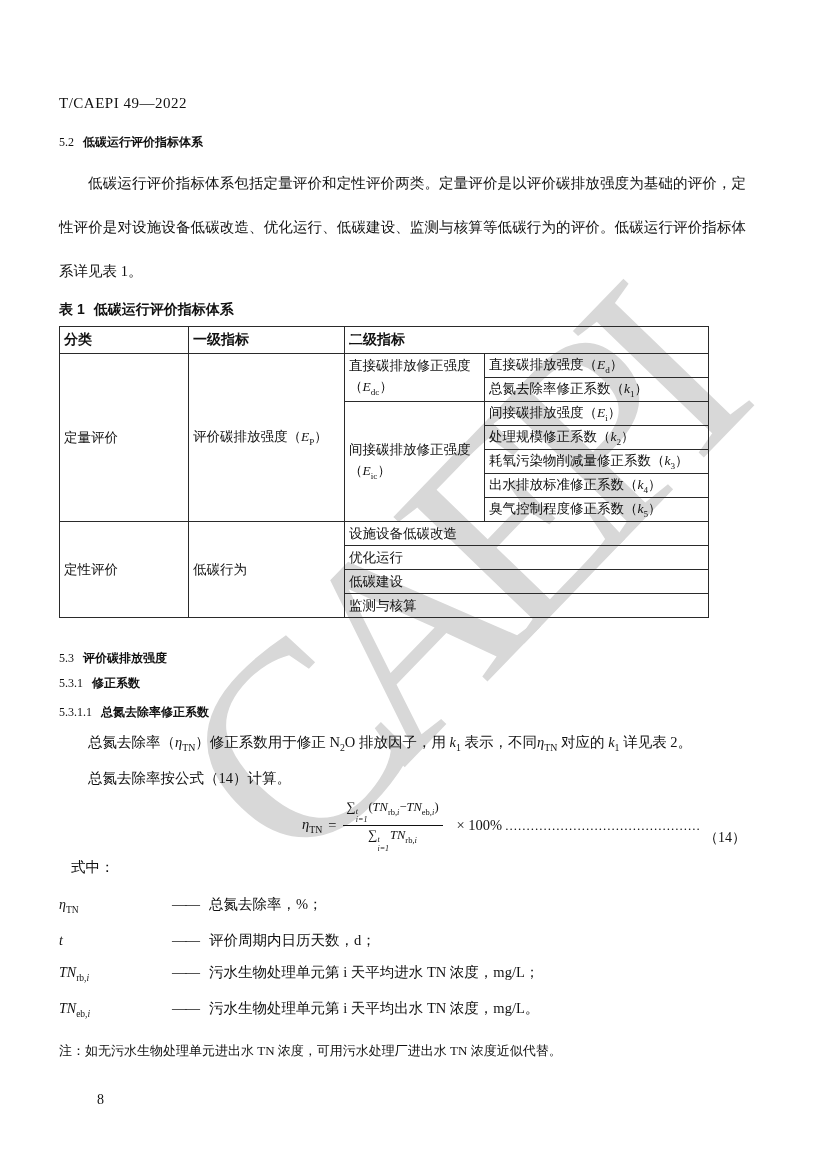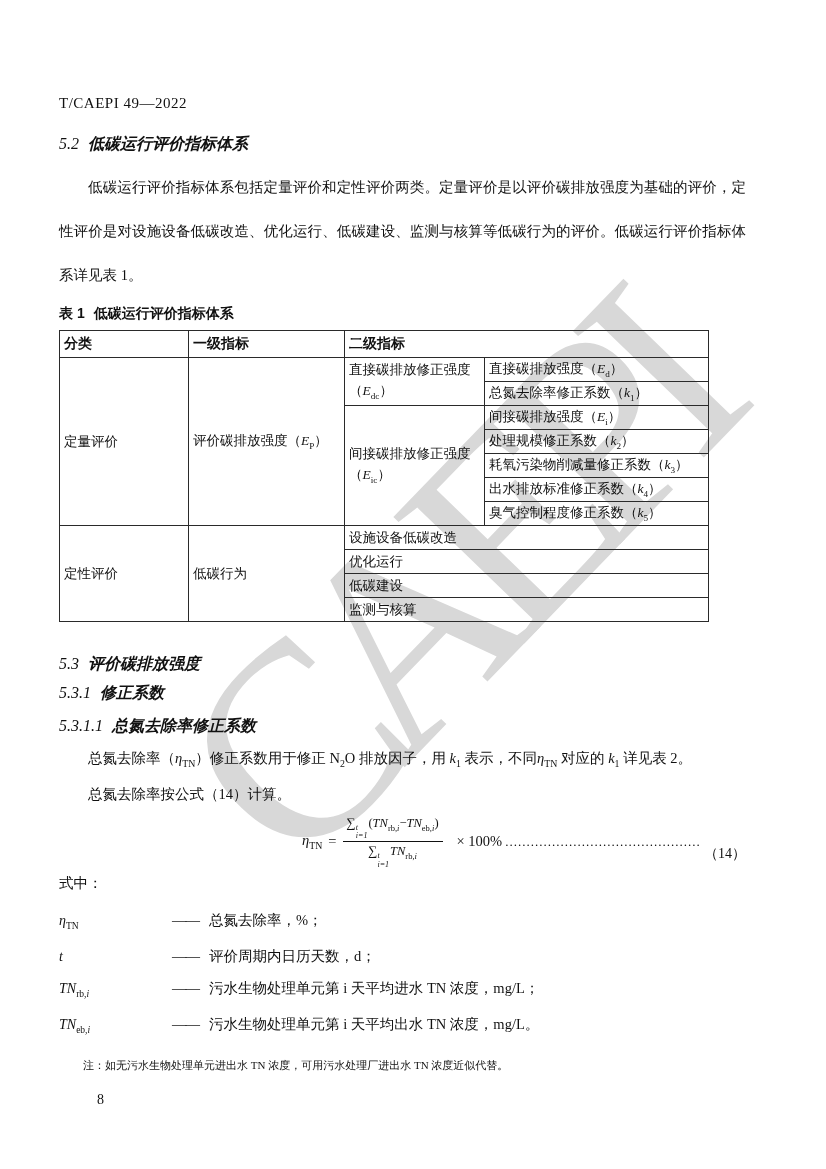--- a/index.html
+++ b/index.html
@@ -12,21 +12,21 @@
   }
   .watermark {
     position:absolute; left:20px; top:400px; width:860px; height:370px;
     font-family:"Liberation Serif","DejaVu Serif",serif;
     font-size:278px; line-height:370px; letter-spacing:-34px;
     color:#d8d8d8; transform:rotate(-46deg); transform-origin:center;
     z-index:0; white-space:nowrap; user-select:none; text-align:center;
   }
   .content { position:relative; z-index:1; padding:95px 80px 0 59px; }
   .doc-code { font-size:15px; letter-spacing:0.5px; }
-  .heading { margin-top:22px; font-size:16px;font-style:italic; }
+  .heading { margin-top:22px; font-size:12px; }
   .heading .h-num { font-family:"Liberation Serif","DejaVu Serif",serif; font-weight:normal; margin-right:9px; }
   .heading .h-title { font-family:"Liberation Sans","DejaVu Sans",sans-serif; font-weight:bold; }
   .h2 { margin-top:8px; }
   .h3 { margin-top:12px; }
   .intro-para {
     margin-top:10px; line-height:44px; text-align:justify; text-indent:2em;
     font-size:14.5px;
   }
   .tbl-caption {
     margin-top:8px; text-align:left;
@@ -60,27 +60,27 @@
   .frac .top { border-bottom:1px solid #111; padding:0 4px 1px 4px; }
   .frac .bot { padding-top:1px; }
   .sum { font-size:13px; }
   .limstack {
     display:inline-flex; flex-direction:column; align-items:flex-start;
     font-size:8px; line-height:1.05; vertical-align:-3px; margin-right:1px; font-style:italic;
   }
   .ftimes { margin-left:14px; }
   .fdots { flex:1 1 auto; overflow:hidden; white-space:nowrap; margin:0 3px; letter-spacing:1px; font-size:13px; }
   .ftag { flex:0 0 auto; font-size:14px;margin-top:25px; }
-  .where { margin-top:3px; line-height:30px; }
+  .where { margin-top:3px; line-height:30px;margin-left:12px; }
   .defs { margin-top:7px; }
   .def-row { display:flex; line-height:30.5px; align-items:baseline; }
   .def-term { width:113px; flex:0 0 auto; font-size:14px; }
   .def-dash { margin-right:10px; letter-spacing:-1px; }
   .def-desc { }
-  .note-line { margin-top:13px; font-size:11px;margin-left:24px; }
+  .note-line { margin-top:13px; font-size:13px; }
   .page-num { position:absolute; left:97px; top:1092px; font-size:14px; z-index:1; }
 </style>
 </head>
 <body>
 
 <div class="page">
 
   <div class="watermark" style="color: rgb(216, 216, 216);">CAEPI</div>
 
   <div class="content">

